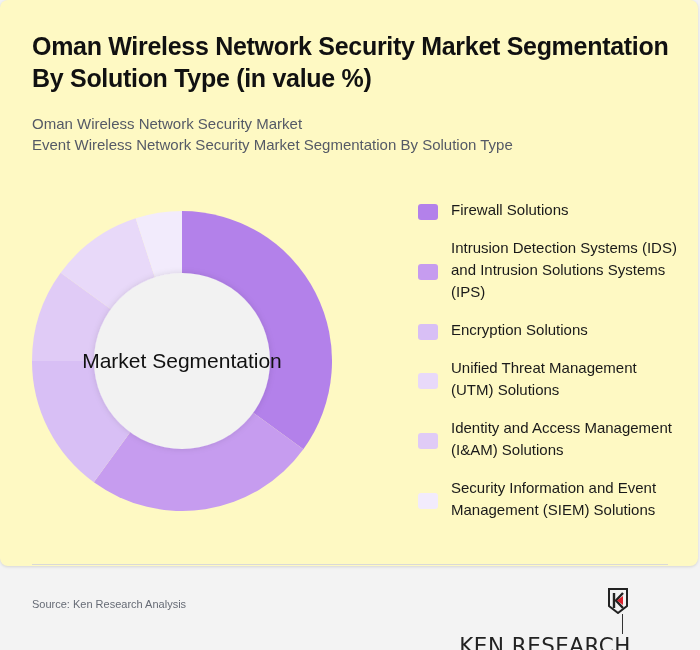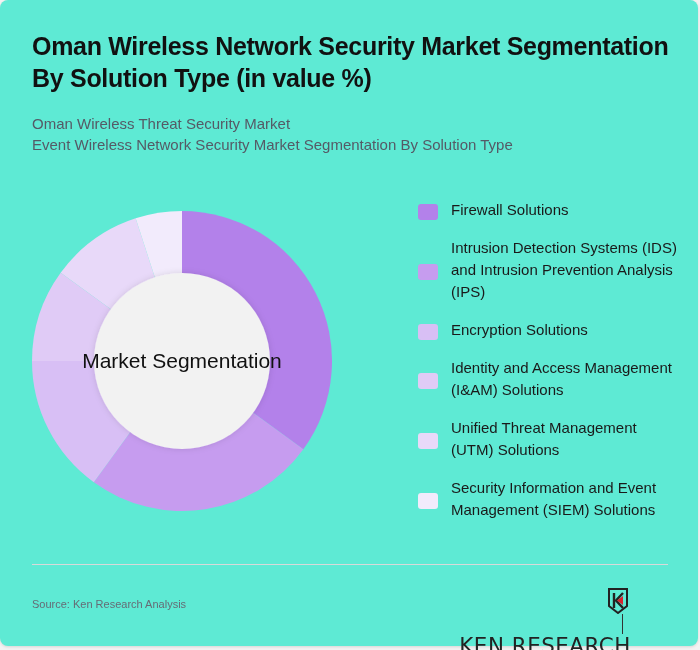--- a/index.html
+++ b/index.html
@@ -1,17 +1,17 @@
 <!DOCTYPE html>
 <html><head>
 <meta charset="utf-8">
 <style>
   html, body { margin: 0; padding: 0; background: #f3f3f3; }
   body { width: 700px; height: 650px; position: relative; overflow: hidden; font-family: "Liberation Sans", sans-serif; }
-  .card { position: absolute; left: 0; top: 0; width: 698px; height: 646px; background: #5eead4; border-radius: 8px; box-shadow: 0 1px 3px rgba(0,0,0,0.12); }
+  .card { position: absolute; left: 0; top: 0; width: 698px; height: 566px; background: #fef9c3; border-radius: 8px; box-shadow: 0 1px 3px rgba(0,0,0,0.12); }
   .title { position: absolute; left: 32px; top: 30px; width: 640px; font-size: 25px; line-height: 32px; font-weight: bold; color: #111111; letter-spacing: -0.3px; }
   .subtitle { position: absolute; left: 32px; top: 113px; font-size: 15px; line-height: 21px; color: #555a66; }
   .donut-wrap { position: absolute; left: 32px; top: 211px; width: 300px; height: 300px; }
   .donut-wrap svg { display: block; }
   .center-label { position: absolute; left: 0; top: 0; width: 300px; height: 300px; display: flex; align-items: center; justify-content: center; font-size: 21px; color: #111111; pointer-events: none; }
   .legend { position: absolute; left: 418px; top: 199px; width: 270px; }
   .legend-item { display: flex; align-items: center; margin-bottom: 16px; }
   .swatch { width: 20px; height: 16px; border-radius: 3px; margin-top: 4px; margin-right: 13px; flex: none; }
   .legend-label { font-size: 15px; line-height: 22px; color: #1a1a1a; width: 230px; }
   .divider { position: absolute; left: 32px; top: 564px; width: 636px; height: 1px; background: #d9d9d9; }
@@ -22,21 +22,21 @@
   .logo-text { font-size: 21px; letter-spacing: 0.5px; color: #222; font-family: "DejaVu Sans", sans-serif; font-weight: normal; transform: scaleX(1.02); }
 </style>
 </head>
 <body>
 
 <div class="card">
 
   <div class="title">Oman Wireless Network Security Market Segmentation By Solution Type (in value %)</div>
 
   <div class="subtitle">
-    <div>Oman Wireless Threat Security Market</div>
+    <div>Oman Wireless Network Security Market</div>
     <div>Event Wireless Network Security Market Segmentation By Solution Type</div>
   </div>
 
   <div class="donut-wrap">
     <svg id="donut-svg" width="300" height="300" viewBox="0 0 300 300">
       <defs>
         <filter id="innerShadow" x="-20%" y="-20%" width="140%" height="140%">
           <feDropShadow dx="0" dy="0" stdDeviation="3" flood-color="#000" flood-opacity="0.12"></feDropShadow>
         </filter>
       </defs>
@@ -53,33 +53,33 @@
     <div class="center-label">Market Segmentation</div>
   </div>
 
   <div class="legend">
     <div class="legend-item">
       <span class="swatch" style="background: rgb(179, 129, 234);"></span>
       <span class="legend-label">Firewall Solutions</span>
     </div>
     <div class="legend-item">
       <span class="swatch" style="background: rgb(198, 156, 239);"></span>
-      <span class="legend-label">Intrusion Detection Systems (IDS) and Intrusion Prevention Analysis (IPS)</span>
+      <span class="legend-label">Intrusion Detection Systems (IDS) and Intrusion Solutions Systems (IPS)</span>
     </div>
     <div class="legend-item">
       <span class="swatch" style="background: rgb(216, 191, 245);"></span>
       <span class="legend-label">Encryption Solutions</span>
     </div>
     <div class="legend-item">
+      <span class="swatch" style="background: rgb(232, 217, 249);"></span>
+      <span class="legend-label">Unified Threat Management (UTM) Solutions</span>
+    </div>
+    <div class="legend-item">
       <span class="swatch" style="background: rgb(224, 203, 246);"></span>
       <span class="legend-label">Identity and Access Management (I&amp;AM) Solutions</span>
-    </div>
-    <div class="legend-item">
-      <span class="swatch" style="background: rgb(232, 217, 249);"></span>
-      <span class="legend-label">Unified Threat Management (UTM) Solutions</span>
     </div>
     <div class="legend-item">
       <span class="swatch" style="background: rgb(242, 235, 252);"></span>
       <span class="legend-label">Security Information and Event Management (SIEM) Solutions</span>
     </div>
   </div>
 
   <div class="divider"></div>
 
   <div class="source">Source: Ken Research Analysis</div>

